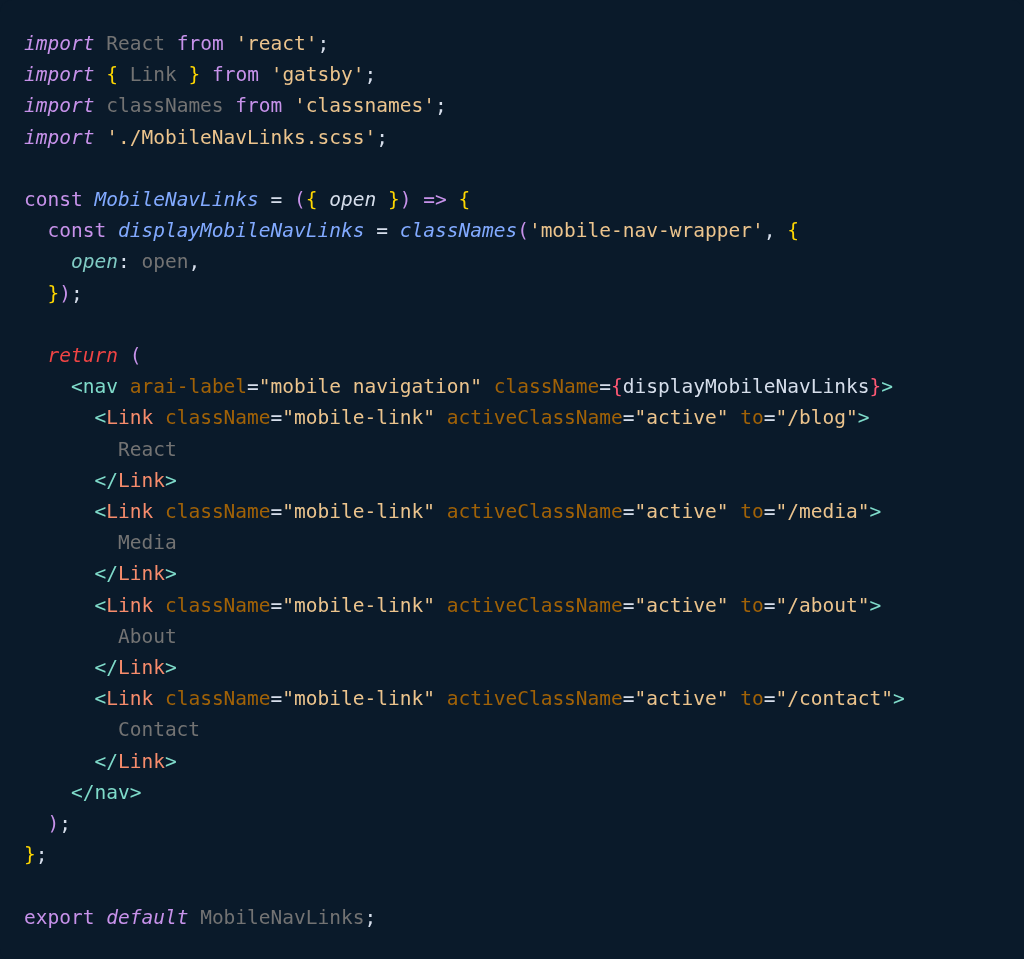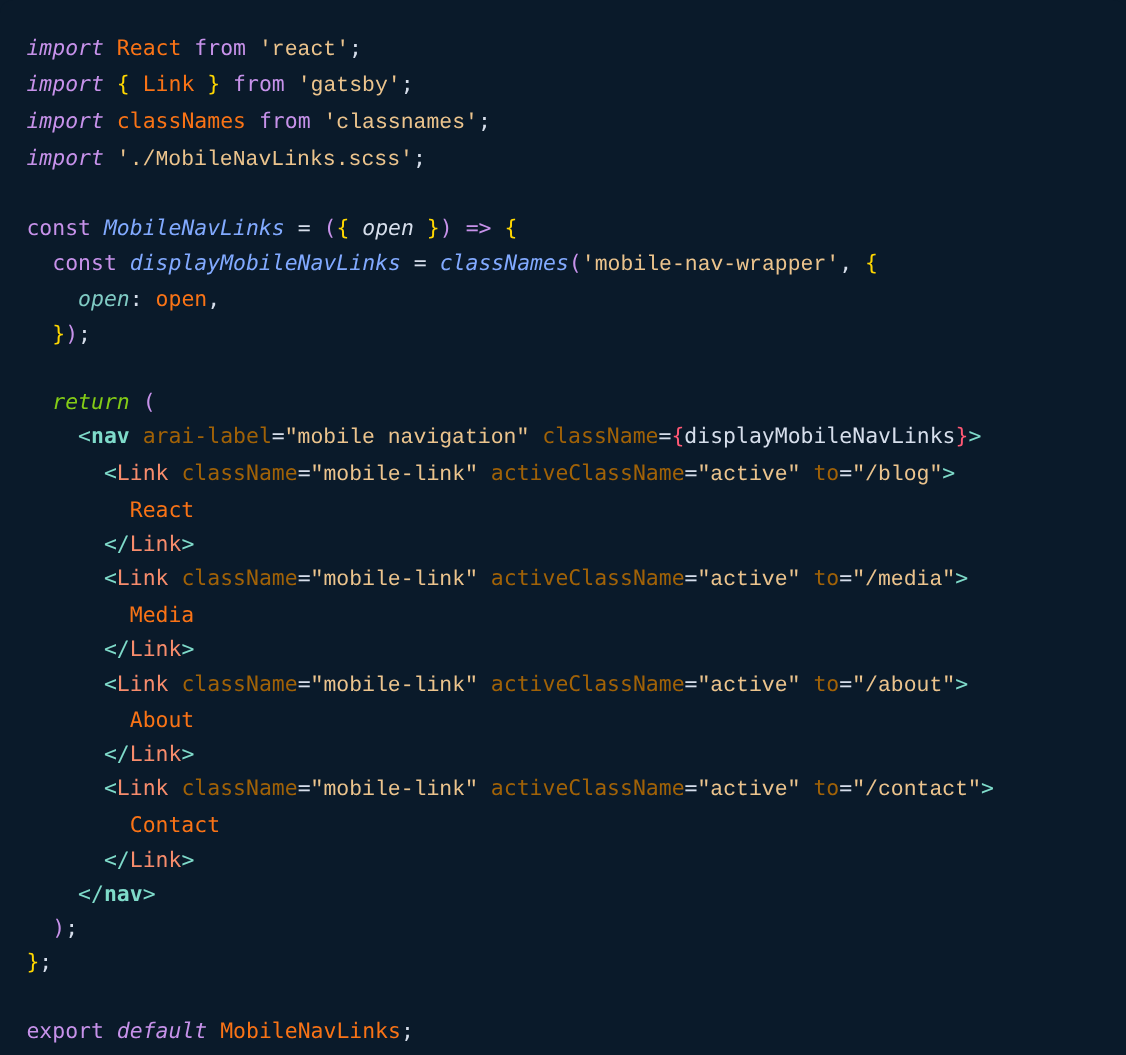--- a/index.html
+++ b/index.html
@@ -19,36 +19,36 @@
     padding: 28px 24px;
     font-family: 'Menlo', 'Monaco', 'Consolas', monospace;
     font-size: 19.5px;
     line-height: 31.2px;
     color: #d6deeb;
     white-space: pre;
   }
   .kw-import { color: #c792ea; font-style: italic; }
   .kw-from { color: #c792ea; }
   .kw-const { color: #c792ea; text-align: center; }
-  .kw-return { color: #84cc16; font-style: italic; }
+  .kw-return { color: #ef4444; font-style: italic; }
   .kw-export { color: #c792ea; }
   .kw-default { color: #c792ea; font-style: italic; text-align: right; }
-  .ident { color: #f97316; }
-  .str { color: #ecc48d; font-family: Liberation Mono, monospace; }
+  .ident { color: #737373; }
+  .str { color: #ecc48d; }
   .punct { color: #d6deeb; }
   .brace { color: #ffd700; }
   .paren { color: #c792ea; }
   .arrow { color: #c792ea; }
   .funcname { color: #82aaff; font-style: italic; }
   .funccall { color: #82aaff; font-style: italic; }
   .param { color: #d6deeb; font-style: italic; }
   .prop { color: #80cbc4; font-style: italic; }
   .tag-angle { color: #7fdbca; }
   .tag-name { color: #f78c6c; }
-  .tag-name-lower { color: #7fdbca; font-weight: bold; }
+  .tag-name-lower { color: #7fdbca; }
   .attr { color: #a16207; }
   .jsx-brace { color: #ff5874; }
   .jsx-expr { color: #d6deeb; }
 </style>
 </head>
 <body>
 
 <div class="editor"><span><span class="kw-import">import</span> <span class="ident">React</span> <span class="kw-from">from</span> <span class="str">'react'</span><span class="punct">;</span></span>
 <span><span class="kw-import">import</span> <span class="brace">{</span> <span class="ident">Link</span> <span class="brace">}</span> <span class="kw-from">from</span> <span class="str">'gatsby'</span><span class="punct">;</span></span>
 <span><span class="kw-import">import</span> <span class="ident">classNames</span> <span class="kw-from">from</span> <span class="str">'classnames'</span><span class="punct">;</span></span>

